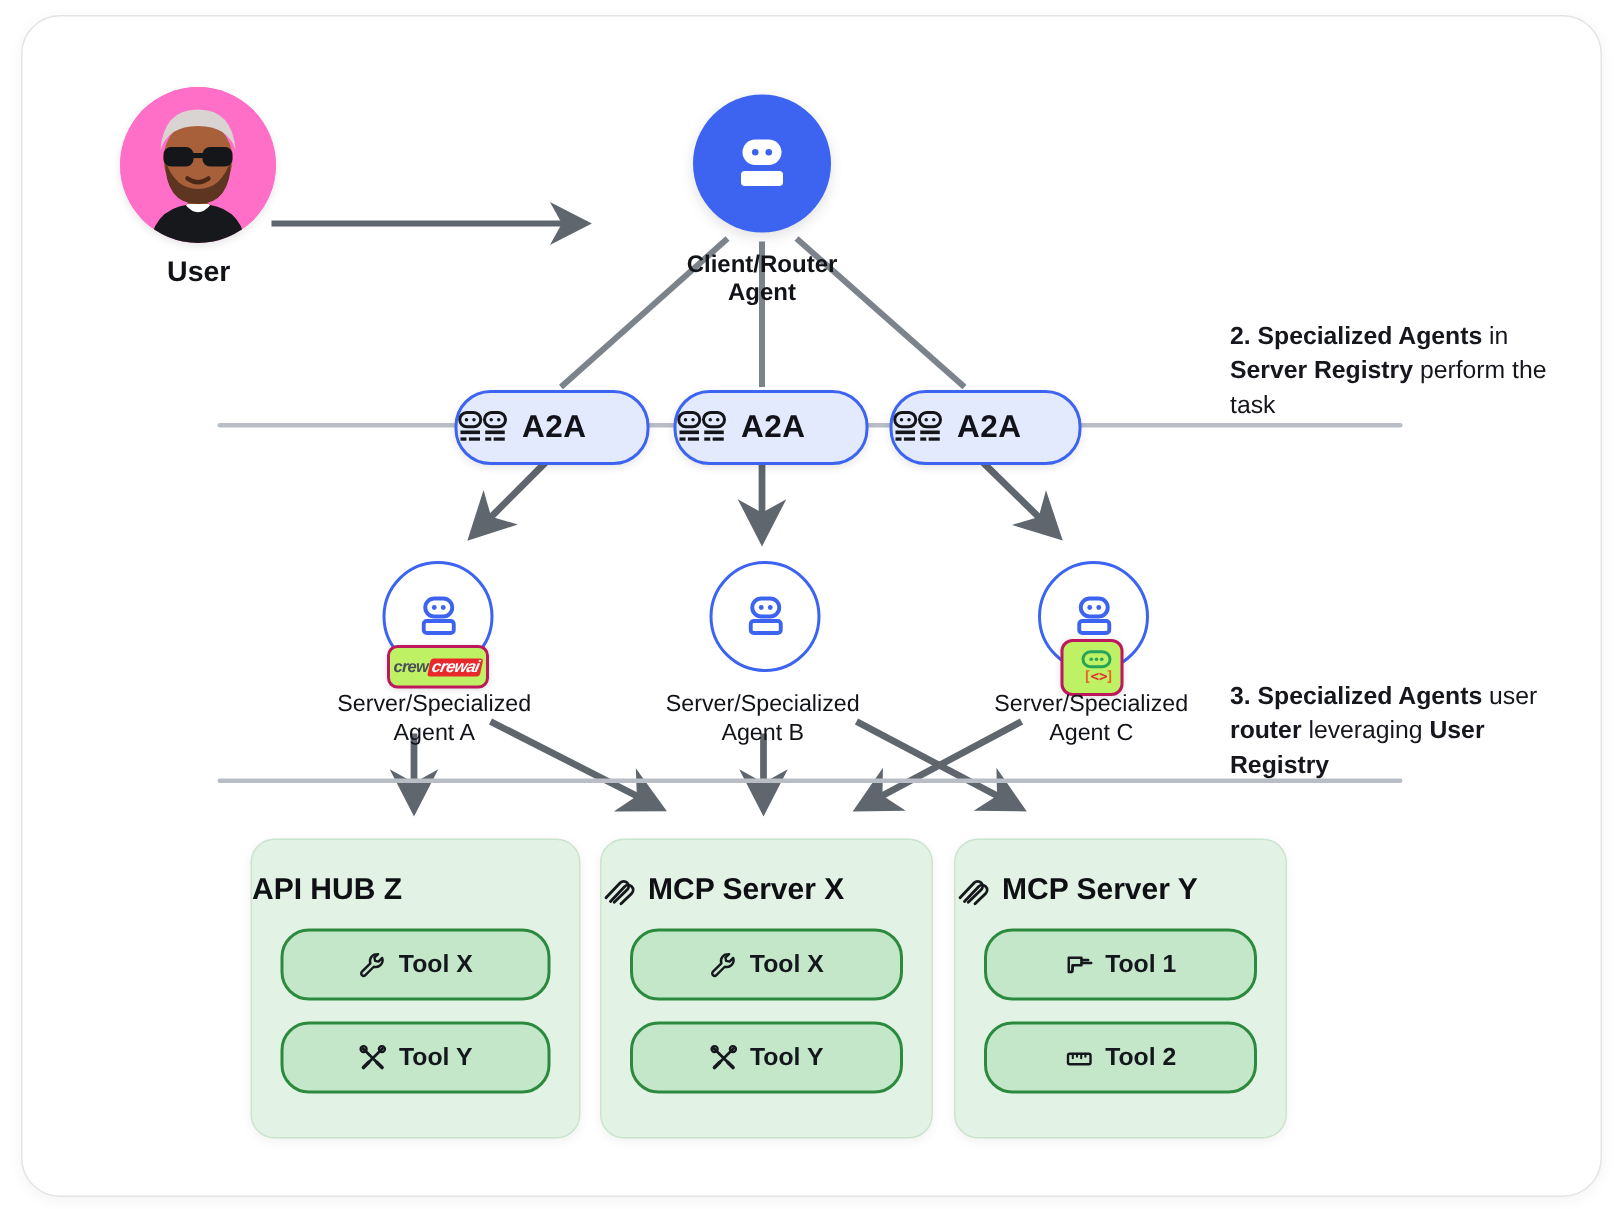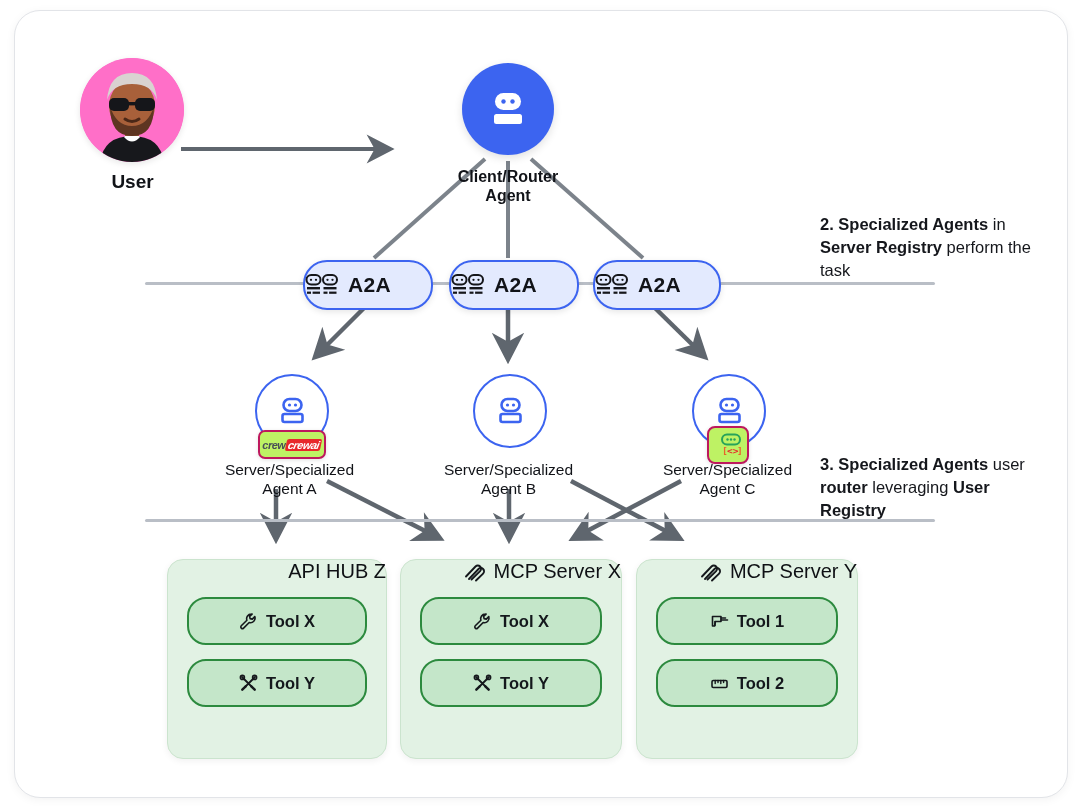--- a/index.html
+++ b/index.html
@@ -98,22 +98,22 @@
   .lg-txt{font-size:15px;font-weight:600;color:#16181d;letter-spacing:-.2px;}
   
   .toolbox{
     background:#E2F2E4;border:1.5px solid #CBE4CE;border-radius:16px;
     box-shadow:0 2px 7px rgba(0,0,0,.06);
   }
   #boxZ{left:152px;top:548px;width:218px;height:198px;}
   #boxX{left:385px;top:548px;width:220px;height:198px;}
   #boxY{left:621px;top:548px;width:220px;height:198px;}
   .box-title{
-    display:flex;align-items:center;justify-content:flex-end;gap:8px;
-    font-size:20px;font-weight:normal;color:#0e1014;
+    margin-top:22px;display:flex;align-items:center;justify-content:flex-start;gap:8px;
+    font-size:20px;font-weight:bold;color:#0e1014;
   }
   .chip{
     margin:14px auto 0;width:176px;height:44px;
     background:#C4E6C9;border:2px solid #2C8A3E;border-radius:19px;
     display:flex;align-items:center;justify-content:center;gap:8px;
     font-size:16.5px;font-weight:600;color:#14181c;
   }
   #boxX .chip,#boxY .chip{width:178px;}
   svg{display:block;}
 </style>

